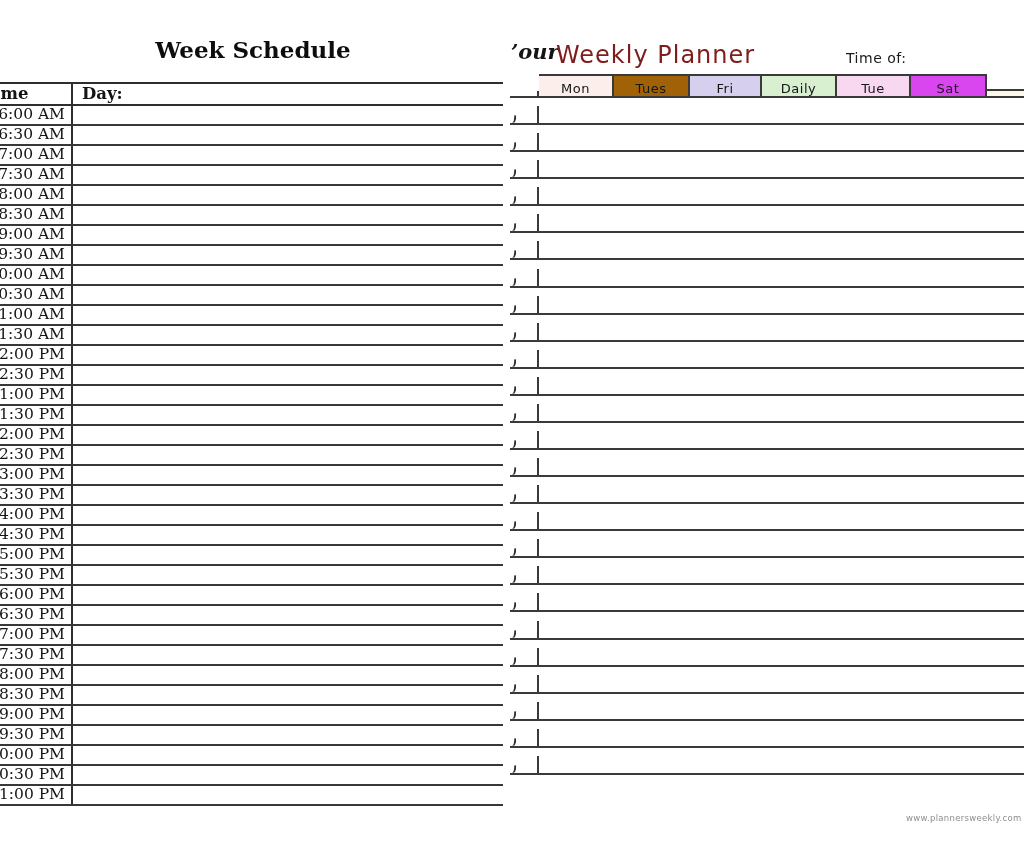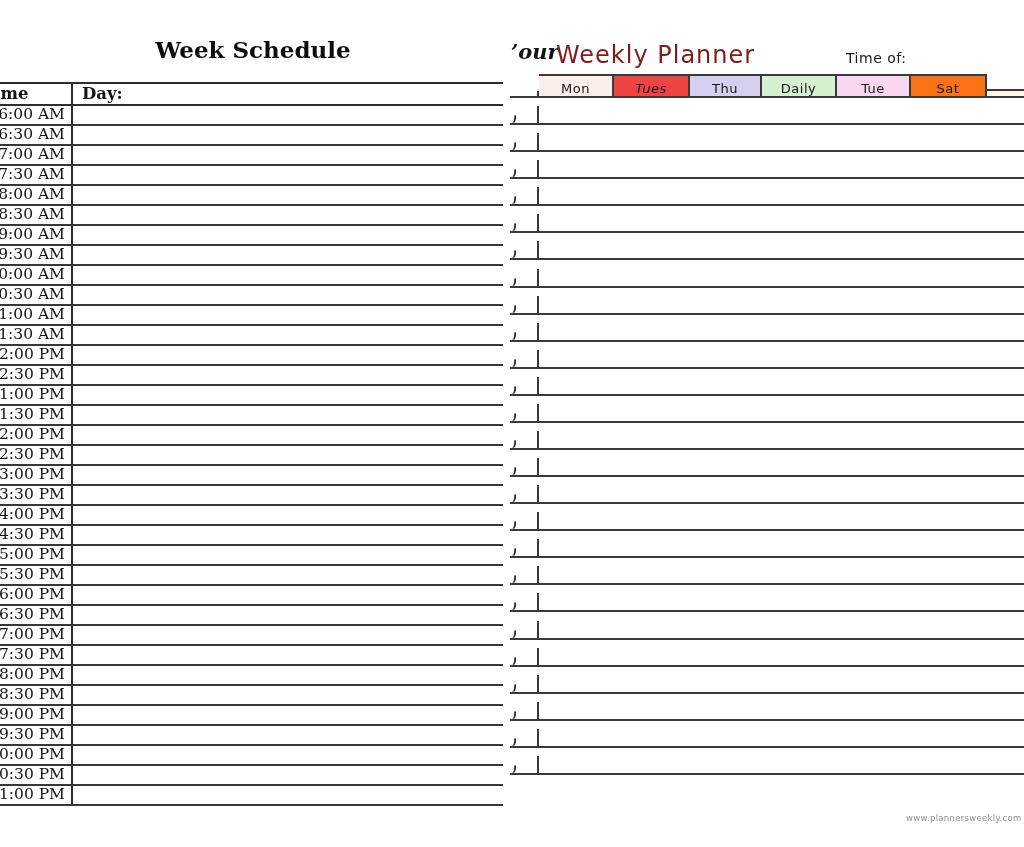--- a/index.html
+++ b/index.html
@@ -204,25 +204,25 @@
 
 <div class="page-weekly">
   <div class="wk-title-script">’our</div>
   <div class="wk-title">Weekly Planner</div>
   <div class="wk-weekof">Time of:</div>
 
   <div class="wk-grid">
     <div class="wk-row header" id="wk-header-row">
       <div class="wk-cell wk-timecol"></div>
     <div class="wk-cell c0" style="background: rgb(252, 238, 234);">Mon</div>
-        <div class="wk-cell c1" style="background: #ef4444; font-style: italic;">Tues</div>
-        <div class="wk-cell c2" style="background: rgb(214, 208, 238);">Thu</div>
+        <div class="wk-cell c1" style="background: #a16207;">Tues</div>
+        <div class="wk-cell c2" style="background: rgb(214, 208, 238);">Fri</div>
         <div class="wk-cell c3" style="background: rgb(216, 239, 208);">Daily</div>
         <div class="wk-cell c4" style="background: rgb(248, 215, 240);">Tue</div>
-        <div class="wk-cell c5" style="background: #f97316;">Sat</div>
+        <div class="wk-cell c5" style="background: #d946ef;">Sat</div>
         <div class="wk-cell c6" style="background: rgb(252, 249, 234);"></div>
       </div>
     <div id="wk-body">
         <div class="wk-row">
           <div class="wk-cell wk-timecol">
             <span class="frag"></span>
           </div>
           <div class="wk-cell c0" style="background: rgb(253, 243, 238);"></div>
           <div class="wk-cell c1" style="background: rgb(246, 252, 252);"></div>
           <div class="wk-cell c2" style="background: rgb(219, 214, 240);"></div>

